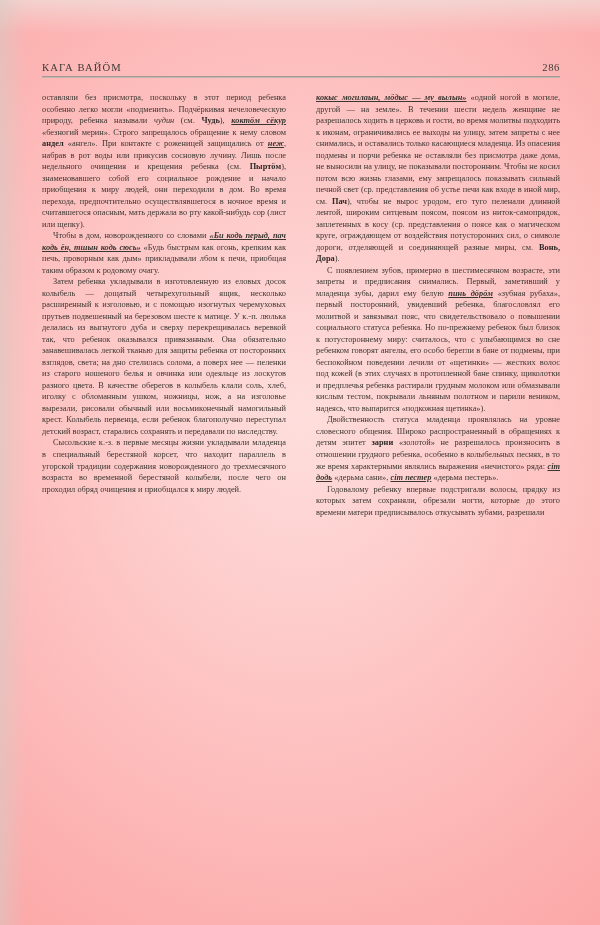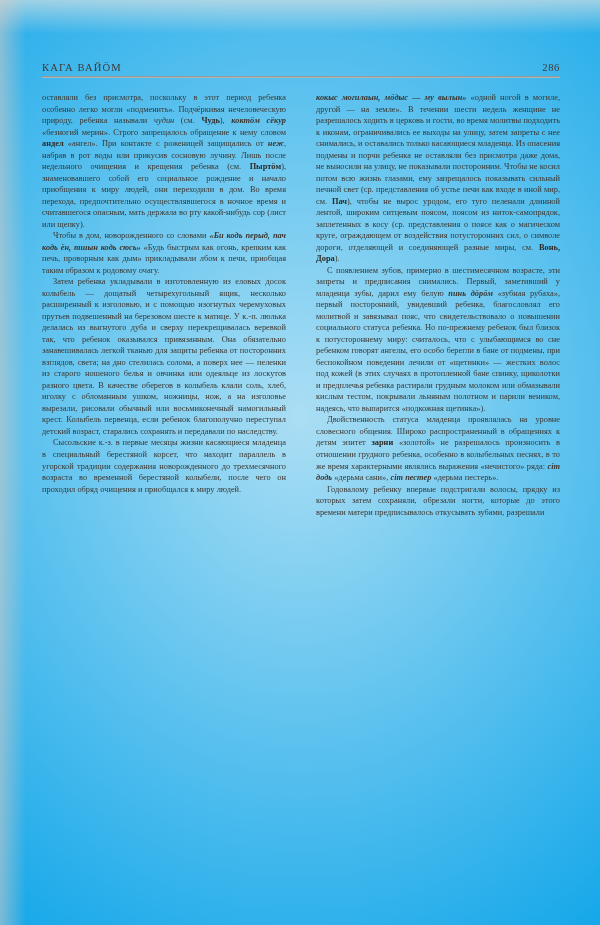--- a/index.html
+++ b/index.html
@@ -7,21 +7,21 @@
     padding: 0;
     background: #ffffff;
   }
   body {
     font-family: "Liberation Serif", "DejaVu Serif", serif;
   }
   .page {
     position: relative;
     width: 600px;
     height: 925px;
-    background: #0ea5e9;
+    background: #fca5a5;
     overflow: hidden;
     box-sizing: border-box;
   }
   
   .paper-tint {
     position: absolute;
     inset: 0;
     background:
       linear-gradient(90deg, rgba(214,203,196,0.55) 0px, rgba(243,239,233,0) 26px),
       linear-gradient(180deg, rgba(238,232,226,0.6) 0px, rgba(243,239,233,0) 34px),
@@ -87,20 +87,21 @@
   b, .b {
     font-weight: bold;
     color: #2e2a26;
   }
   i, .i {
     font-style: italic;
   }
   .bi {
     font-weight: bold;
     font-style: italic;
+    text-decoration: underline;
   }
 </style>
 </head>
 <body>
 
 <div class="page">
   <div class="paper-tint"></div>
 
   <div class="content">
 
@@ -108,21 +109,21 @@
       <span class="title">КАГА ВАЙӦМ</span>
       <span class="folio">286</span>
     </div>
     <div class="rule"></div>
 
     <div class="columns">
       <div class="col" id="col0">
           <p class="para"><span>оставляли без присмотра, поскольку в этот период ребенка особенно легко могли «подменить». Подчёркивая нечеловеческую природу, ребенка называли </span><span class="i">чудин</span><span> (см. </span><span class="b">Чудь</span><span>), </span><span class="bi">коктӧм сёкур</span><span> «безногий мерин». Строго запрещалось обращение к нему словом </span><span class="b">андел</span><span> «ангел». При контакте с роженицей защищались от </span><span class="bi">неж</span><span>, набрав в рот воды или прикусив сосновую лучину. Лишь после недельного очищения и крещения ребенка (см. </span><span class="b">Пыртӧм</span><span>), знаменовавшего собой его социальное рождение и начало приобщения к миру людей, они переходили в дом. Во время перехода, предпочтительно осуществлявшегося в ночное время и считавшегося опасным, мать держала во рту какой-нибудь сор (лист или щепку).</span></p>
           <p class="para indent"><span>Чтобы в дом, новорожденного со словами </span><span class="bi">«Би кодь перыд, пач кодь ён, тшын кодь сюсь»</span><span> «Будь быстрым как огонь, крепким как печь, проворным как дым» прикладывали лбом к печи, приобщая таким образом к родовому очагу.</span></p>
           <p class="para indent"><span>Затем ребенка укладывали в изготовленную из еловых досок колыбель — дощатый четырехугольный ящик, несколько расширенный к изголовью, и с помощью изогнутых черемуховых прутьев подвешенный на березовом шесте к матице. У к.-п. люлька делалась из выгнутого дуба и сверху перекрещивалась веревкой так, что ребенок оказывался привязанным. Она обязательно занавешивалась легкой тканью для защиты ребенка от посторонних взглядов, света; на дно стелилась солома, а поверх нее — пеленки из старого ношеного белья и овчинка или одеяльце из лоскутов разного цвета. В качестве оберегов в колыбель клали соль, хлеб, иголку с обломанным ушком, ножницы, нож, а на изголовье вырезали, рисовали обычный или восьмиконечный намогильный крест. Колыбель первенца, если ребенок благополучно переступал детский возраст, старались сохранять и передавали по наследству.</span></p>
-          <p class="para indent"><span>Сысольские к.-з. в первые месяцы жизни касающиеся младенца в специальный берестяной корсет, что находит параллель в угорской традиции содержания новорожденного до трехмесячного возраста во временной берестяной колыбели, после чего он проходил обряд очищения и приобщался к миру людей.</span></p>
+          <p class="para indent"><span>Сысольские к.-з. в первые месяцы жизни укладывали младенца в специальный берестяной корсет, что находит параллель в угорской традиции содержания новорожденного до трехмесячного возраста во временной берестяной колыбели, после чего он проходил обряд очищения и приобщался к миру людей.</span></p>
         </div>
       <div class="col" id="col1">
           <p class="para"><span class="bi">кокыс могилаын, мӧдыс — му вылын»</span><span> «одной ногой в могиле, другой — на земле». В течении шести недель женщине не разрешалось ходить в церковь и гости, во время молитвы подходить к иконам, ограничивались ее выходы на улицу, затем запреты с нее снимались, и оставались только касающиеся младенца. Из опасения подмены и порчи ребенка не оставляли без присмотра даже дома, не выносили на улицу, не показывали посторонним. Чтобы не косил потом всю жизнь глазами, ему запрещалось показывать сильный печной свет (ср. представления об устье печи как входе в иной мир, см. </span><span class="b">Пач</span><span>), чтобы не вырос уродом, его туго пеленали длинной лентой, широким ситцевым поясом, поясом из ниток-самопрядок, заплетенных в косу (ср. представления о поясе как о магическом круге, ограждающем от воздействия потусторонних сил, о символе дороги, отделяющей и соединяющей разные миры, см. </span><span class="b">Вонь, Дора</span><span>).</span></p>
           <p class="para indent"><span>С появлением зубов, примерно в шестимесячном возрасте, эти запреты и предписания снимались. Первый, заметивший у младенца зубы, дарил ему белую </span><span class="bi">пинь дӧрӧм</span><span> «зубная рубаха», первый посторонний, увидевший ребенка, благословлял его молитвой и завязывал пояс, что свидетельствовало о повышении социального статуса ребенка. Но по-прежнему ребенок был близок к потустороннему миру: считалось, что с улыбающимся во сне ребенком говорят ангелы, его особо берегли в бане от подмены, при беспокойном поведении лечили от «щетинки» — жестких волос под кожей (в этих случаях в протопленной бане спинку, щиколотки и предплечья ребенка растирали грудным молоком или обмазывали кислым тестом, покрывали льняным полотном и парили веником, надеясь, что выпарится «подкожная щетинка»).</span></p>
           <p class="para indent"><span>Двойственность статуса младенца проявлялась на уровне словесного общения. Широко распространенный в обращениях к детям эпитет </span><span class="b">зарни</span><span> «золотой» не разрешалось произносить в отношении грудного ребенка, особенно в колыбельных песнях, в то же время характерными являлись выражения «нечистого» ряда: </span><span class="bi">ciт додь</span><span> «дерьма сани», </span><span class="bi">ciт пестер</span><span> «дерьма пестерь».</span></p>
           <p class="para indent"><span>Годовалому ребенку впервые подстригали волосы, прядку из которых затем сохраняли, обрезали ногти, которые до этого времени матери предписывалось откусывать зубами, разрешали</span></p>
         </div>
     </div>
 
   </div>

